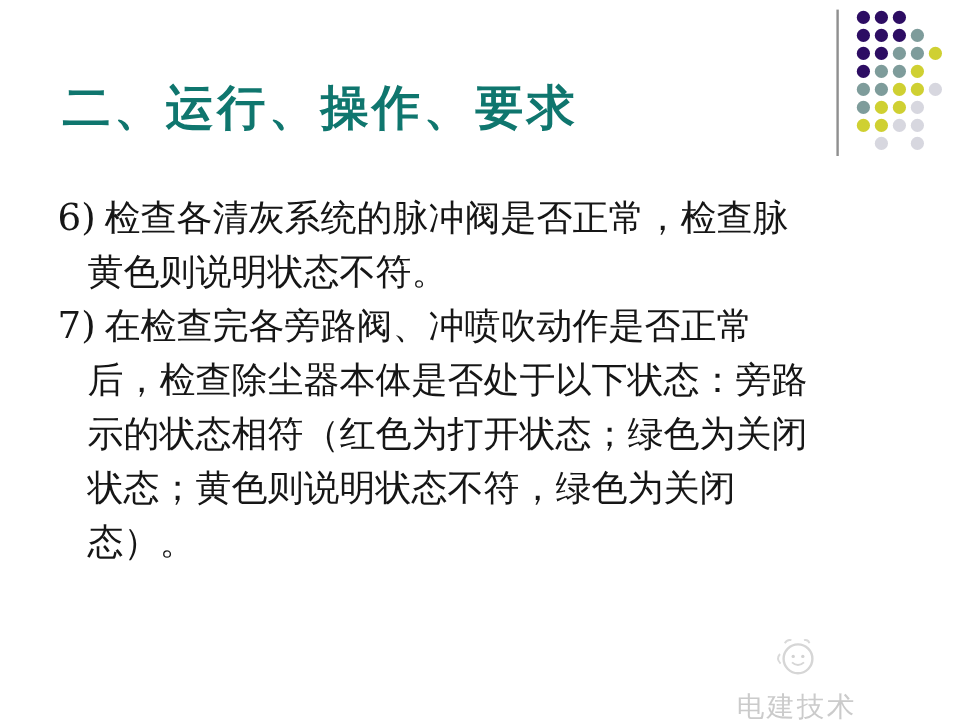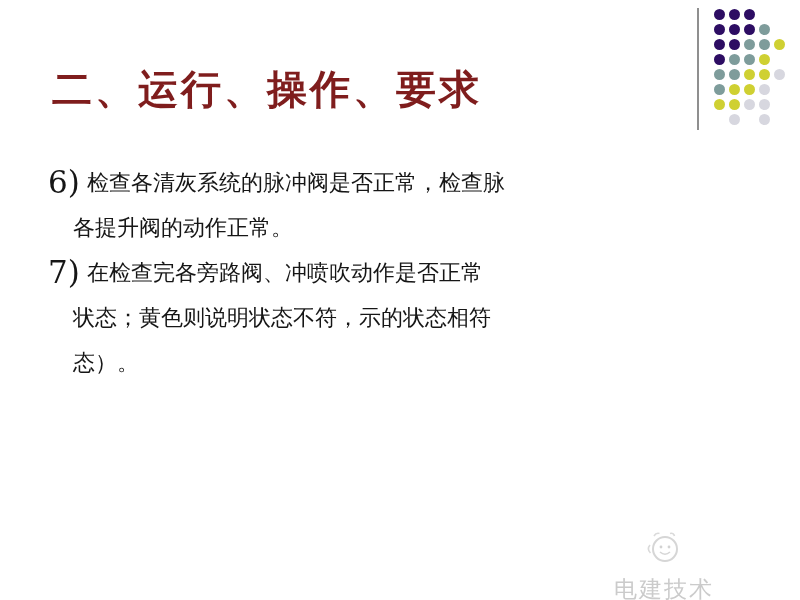--- a/index.html
+++ b/index.html
@@ -17,21 +17,21 @@
   }
 
   
   .title {
     position: absolute;
     left: 52px;
     top: 62px;
     font-size: 40px;
     font-weight: bold;
     letter-spacing: 3px;
-    color: #7f1d1d;
+    color: #0f766e;
     white-space: nowrap;
   }
 
   
   .body-text {
     position: absolute;
     left: 48px;
     top: 160px;
     width: 720px;
     color: #161616;
@@ -41,21 +41,21 @@
     padding-left: 25px;
   }
   .item-marker {
     position: absolute;
     left: 0;
     top: 0;
     font-size: 31px;
     line-height: 45px;
   }
   .text-line {
-    font-size: 22px;
+    font-size: 30px;
     line-height: 45px;
     white-space: nowrap;
   }
   .text-line.first {
     text-indent: 14px;
   }
 
   
   .deco {
     position: absolute;
@@ -115,27 +115,29 @@
 
 <div class="slide">
 
   <div class="title">二、运行、操作、要求</div>
 
   <div class="body-text">
 
     <div class="list-item">
       <span class="item-marker">6)</span>
       <div class="text-line first">检查各清灰系统的脉冲阀是否正常，检查脉</div>
-      <div class="text-line">各提升阀的动作正常。</div>
+      <div class="text-line">黄色则说明状态不符。</div>
     </div>
 
     <div class="list-item">
       <span class="item-marker">7)</span>
       <div class="text-line first">在检查完各旁路阀、冲喷吹动作是否正常</div>
-      <div class="text-line">状态；黄色则说明状态不符，示的状态相符</div>
+      <div class="text-line">后，检查除尘器本体是否处于以下状态：旁路</div>
+      <div class="text-line">示的状态相符（红色为打开状态；绿色为关闭</div>
+      <div class="text-line">状态；黄色则说明状态不符，绿色为关闭</div>
       <div class="text-line">态）。</div>
     </div>
 
   </div>
 
   <div class="deco">
     <div class="vertical-rule"></div>
     <div class="dot-grid">
         <div class="dot-cell">
           <span class="dot" style="background: rgb(45, 13, 99);"></span>

